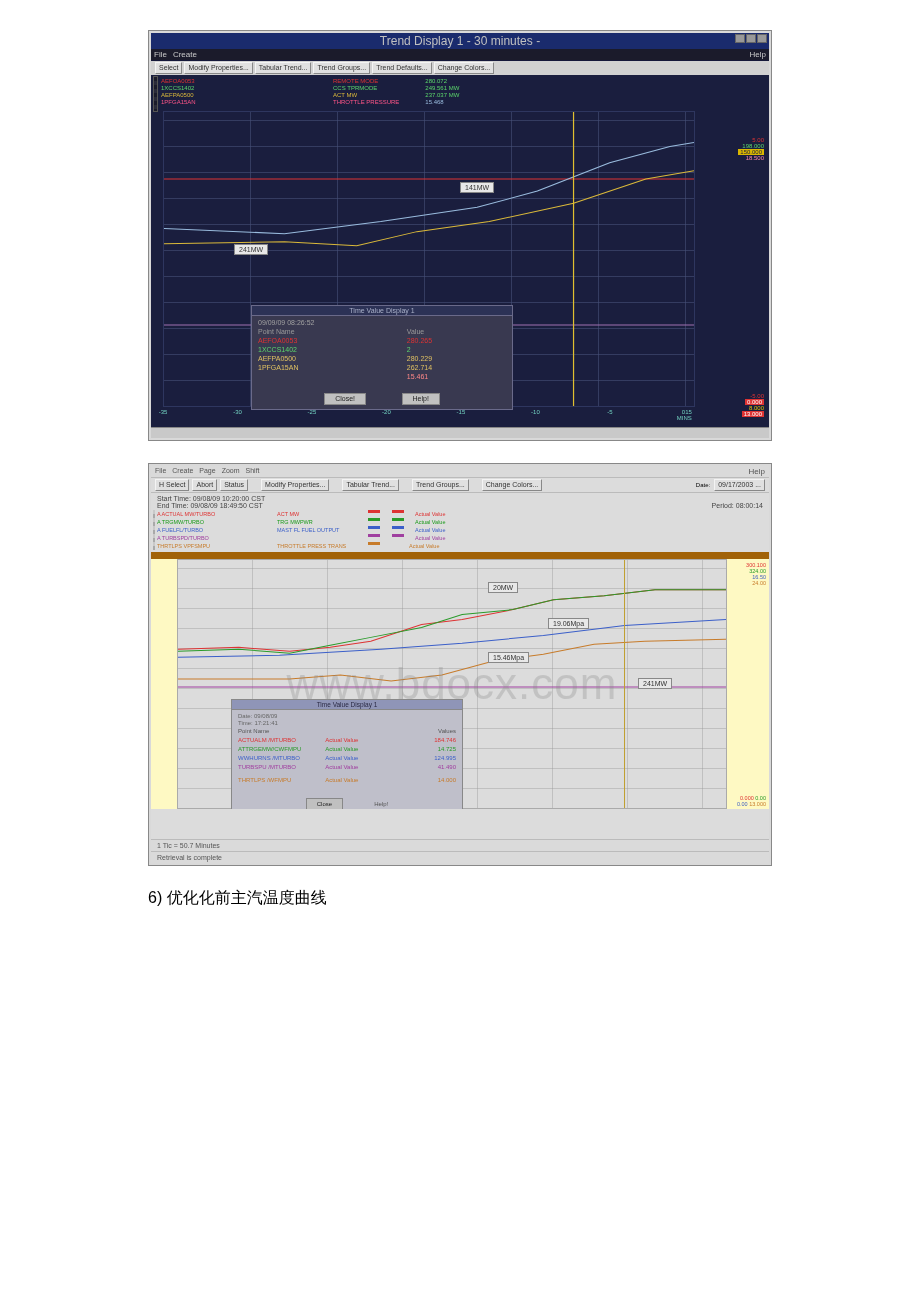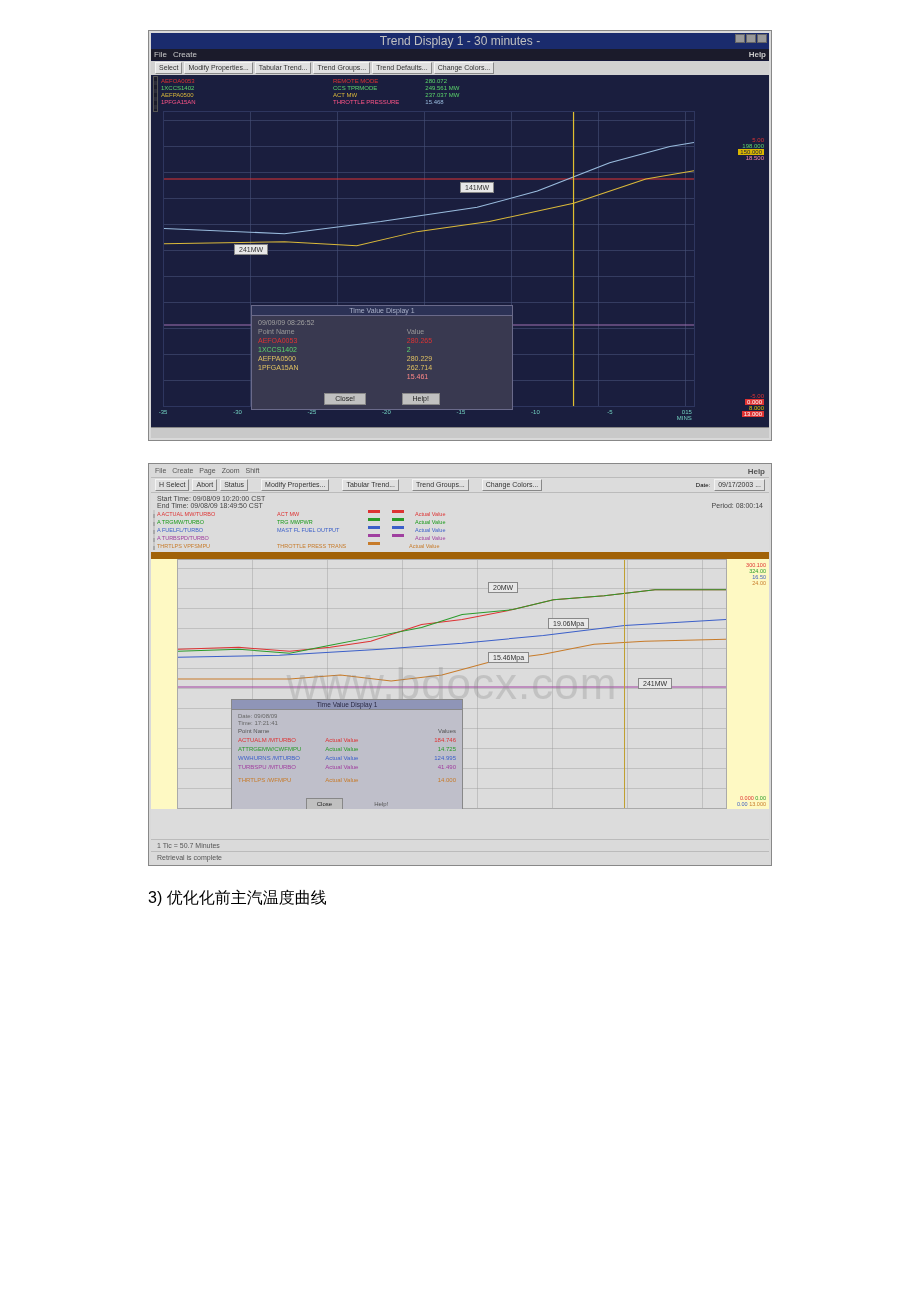--- a/index.html
+++ b/index.html
@@ -49,21 +49,20 @@
     padding: 1px 3px;
     display: flex;
     gap: 6px;
     align-items: center;
     border-bottom: 1px solid #15183a;
     position: relative;
   }
   .f1-help {
     margin-left: auto;
     font-size: 8px;
-    font-weight: bold;
   }
   .f1-toolbar {
     background: #d1d1d1;
     padding: 1px 4px;
     display: flex;
     align-items: center;
     gap: 2px;
     font-size: 7px;
     color: #5a5a5a;
   }
@@ -584,15 +583,15 @@
             <span style="font-size:6px;color:#555">Help!</span>
           </div>
         </div>
         <div class="f2-bottom"></div>
       </div>
       <div style="background:#dadada; font-size:7px; color:#555; padding:2px 6px; border-top:1px solid #bbb;">1 Tic = 50.7 Minutes</div>
       <div style="background:#dadada; font-size:7px; color:#555; padding:2px 6px; border-top:1px solid #bbb;">Retrieval is complete</div>
     </div>
   </div>
 
-  <div class="caption">3) 优化化前主汽温度曲线</div>
+  <div class="caption">6) 优化化前主汽温度曲线</div>
 
 </div>
 
 </body></html>

